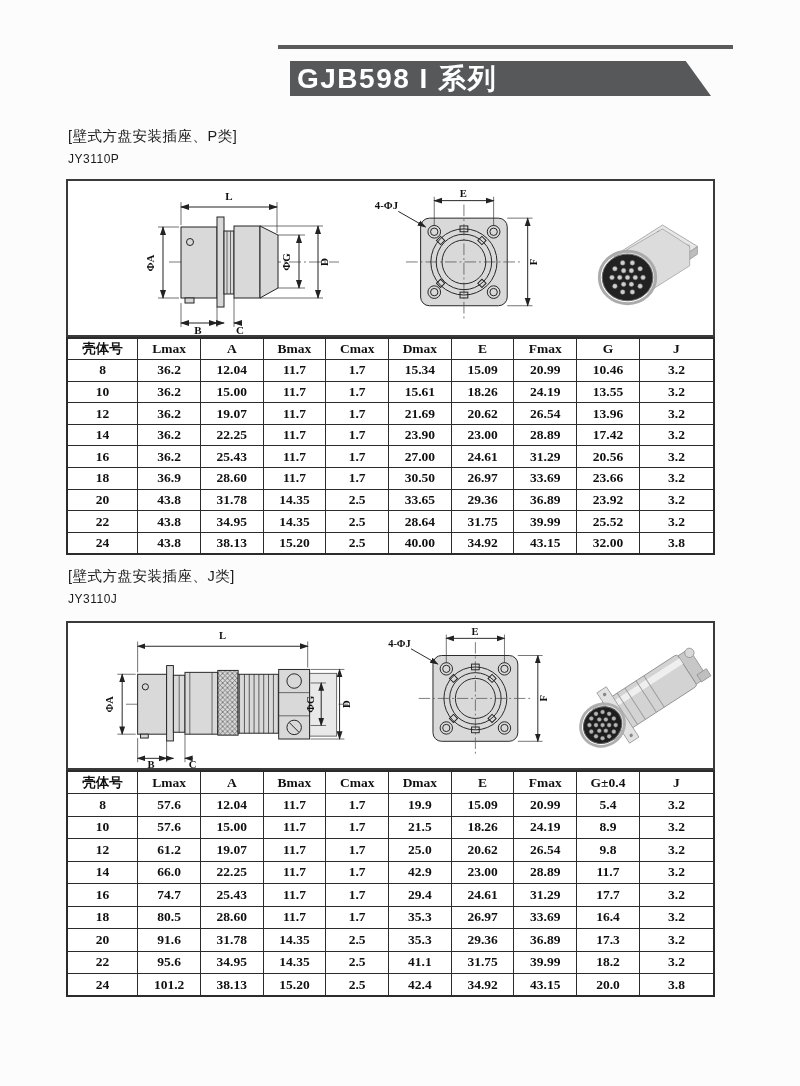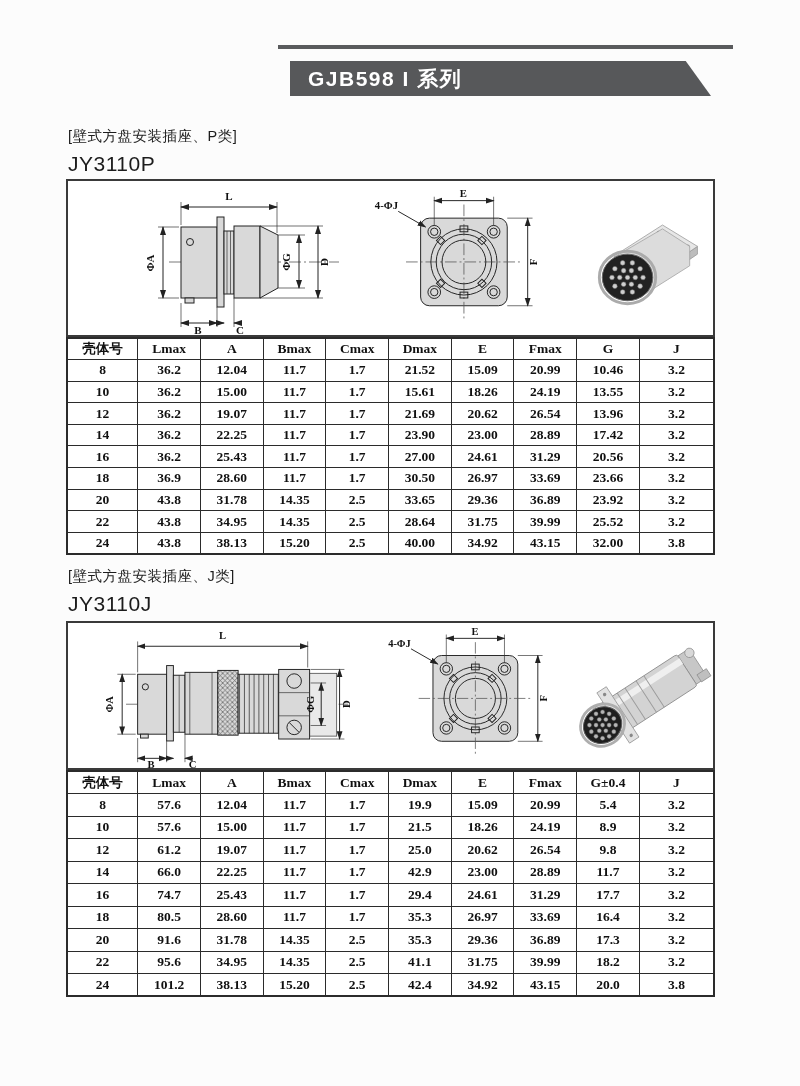--- a/index.html
+++ b/index.html
@@ -2,24 +2,24 @@
 <html><head>
 <meta charset="utf-8">
 <style>
   html,body { margin:0; padding:0; }
   body { width:800px; height:1086px; background:#fcfcfc; position:relative;
          font-family:"Liberation Sans", sans-serif; color:#1c1c1c; overflow:hidden; }
 
   .banner-stripe { position:absolute; left:278px; top:45px; width:455px; height:4px; background:#5a5b5d; }
   .banner { position:absolute; left:290px; top:61px; width:421px; height:35px; background:#57585a;
             clip-path:polygon(0 0, 94% 0, 100% 100%, 0 100%); color:#fff; font-weight:bold;
-            font-size:21px; line-height:35px; padding-left:18px; box-sizing:border-box; letter-spacing:1.5px; }
+            font-size:28px; line-height:35px; padding-left:7px; box-sizing:border-box; letter-spacing:1.5px; }
 
   .section-label { position:absolute; left:68px; font-size:14.5px; letter-spacing:0.5px;text-align:right; }
-  .model-code   { position:absolute; left:68px; font-size:21px; letter-spacing:0.5px; }
+  .model-code   { position:absolute; left:68px; font-size:12px; letter-spacing:0.5px; }
 
   .panel { position:absolute; left:66px; width:649px; border:2px solid #3a3a3a; background:#ffffff; box-sizing:border-box; }
   .panel svg { position:absolute; }
 
   table.dims { position:absolute; left:66px; width:649px; border-collapse:collapse; table-layout:fixed;
                font-family:"Liberation Serif", serif; font-size:13.5px; font-weight:bold; color:#111; background:#fff; }
   .dims th, .dims td { border:1px solid #2b2b2b; text-align:center; padding:0; vertical-align:middle; }
   .dims { border:2px solid #2b2b2b; }
   .dims th:first-child, .dims td:first-child { width:10.7%; }
   .dims th:last-child,  .dims td:last-child  { width:11.3%; }
@@ -184,21 +184,21 @@
         <th>J</th>
       </tr>
     </thead>
   <tbody>
       <tr>
         <td>8</td>
         <td>36.2</td>
         <td>12.04</td>
         <td>11.7</td>
         <td>1.7</td>
-        <td>21.52</td>
+        <td>15.34</td>
         <td>15.09</td>
         <td>20.99</td>
         <td>10.46</td>
         <td>3.2</td>
       </tr>
       <tr>
         <td>10</td>
         <td>36.2</td>
         <td>15.00</td>
         <td>11.7</td>

